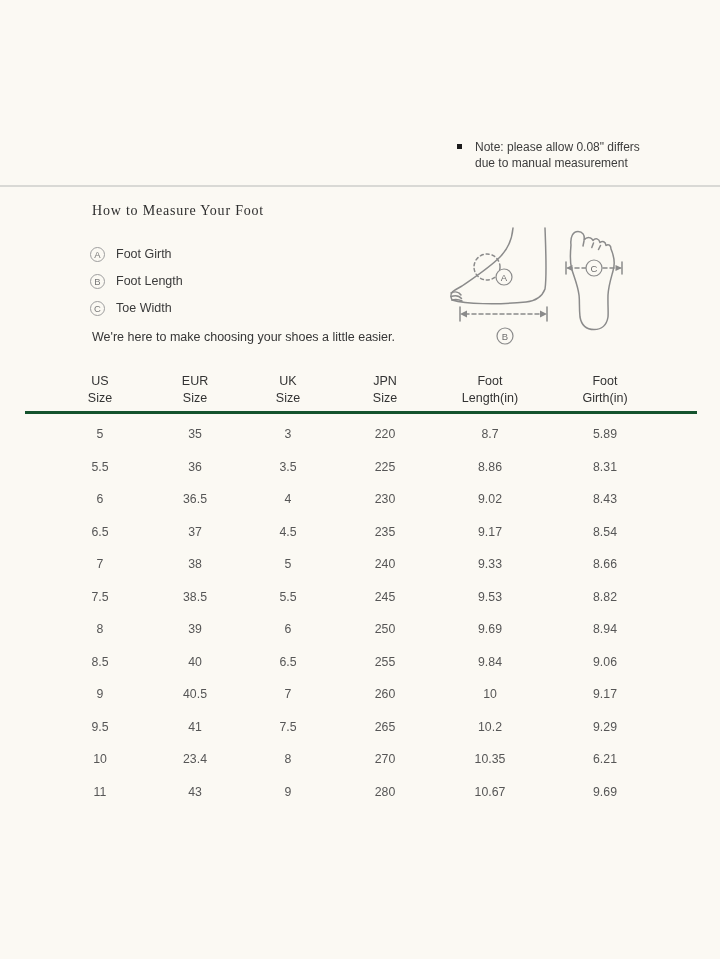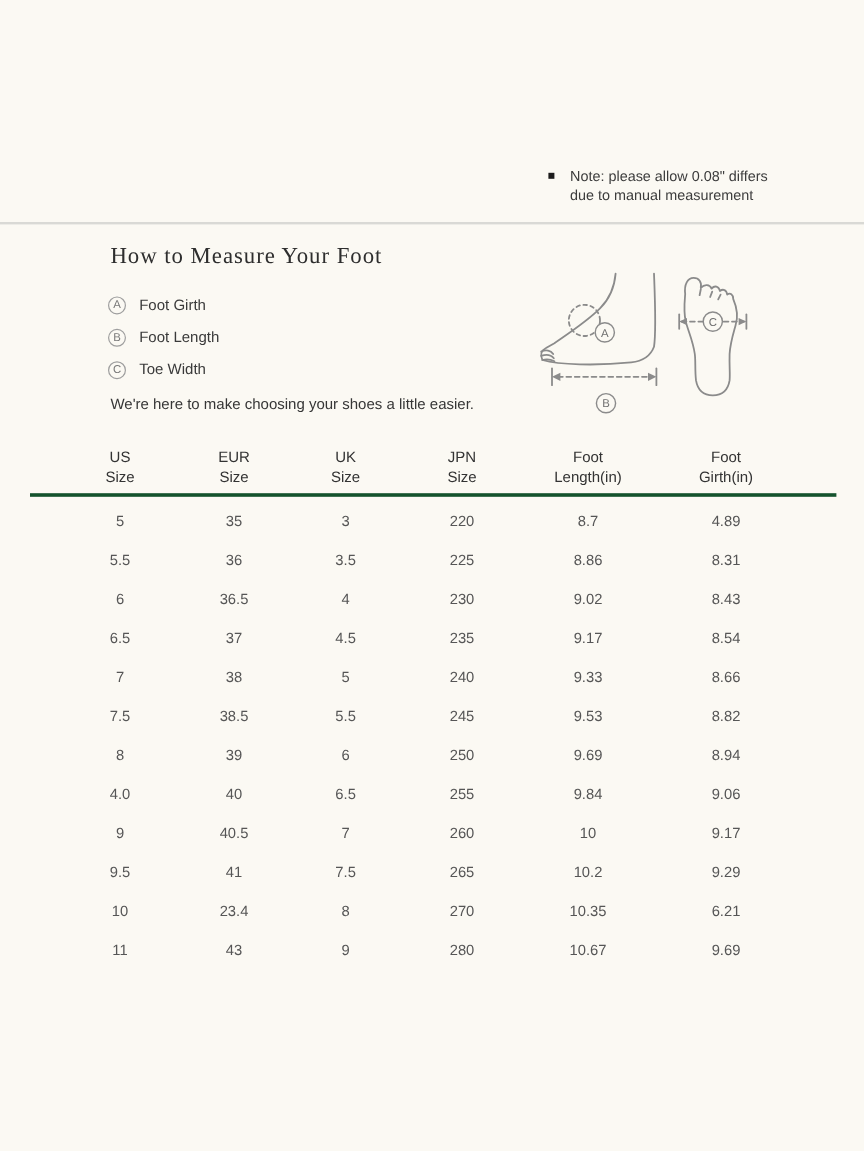--- a/index.html
+++ b/index.html
@@ -28,21 +28,21 @@
   .note .note-text { font-size: 12px; line-height: 16px; color: #3c3c3c; }
 
   .divider {
     position: absolute; left: 0; top: 185px; width: 720px; height: 2px; background: #d9d9d5;
   }
 
   
   .measure-heading {
     position: absolute; left: 92px; top: 203px;
     font-family: "Liberation Serif", "DejaVu Serif", serif;
-    font-weight: 400; font-size: 19px; letter-spacing: 0.8px; color: #2e2e2e;
+    font-weight: 400; font-size: 14px; letter-spacing: 0.8px; color: #2e2e2e;
   }
   .legend { position: absolute; left: 90px; top: 246px; list-style: none; }
   .legend li { display: flex; align-items: center; height: 16px; margin-bottom: 11px; }
   .legend .lcircle {
     width: 15px; height: 15px; border: 1px solid #9e9e9e; border-radius: 50%;
     display: inline-flex; align-items: center; justify-content: center;
     font-size: 9.5px; color: #787878; margin-right: 11px; flex: 0 0 auto;
   }
   .legend .llabel { font-size: 12.5px; color: #3a3a3a; }
   .caption { position: absolute; left: 92px; top: 330px; font-size: 12.5px; color: #363636; }
@@ -191,21 +191,21 @@
       </div>
     </div>
 
     <div class="tbody">
       <div class="trow">
         <span class="tcell c1">5</span>
         <span class="tcell c2">35</span>
         <span class="tcell c3">3</span>
         <span class="tcell c4">220</span>
         <span class="tcell c5">8.7</span>
-        <span class="tcell c6">4.89</span>
+        <span class="tcell c6">5.89</span>
       </div>
       <div class="trow">
         <span class="tcell c1">5.5</span>
         <span class="tcell c2">36</span>
         <span class="tcell c3">3.5</span>
         <span class="tcell c4">225</span>
         <span class="tcell c5">8.86</span>
         <span class="tcell c6">8.31</span>
       </div>
       <div class="trow">
@@ -242,21 +242,21 @@
       </div>
       <div class="trow">
         <span class="tcell c1">8</span>
         <span class="tcell c2">39</span>
         <span class="tcell c3">6</span>
         <span class="tcell c4">250</span>
         <span class="tcell c5">9.69</span>
         <span class="tcell c6">8.94</span>
       </div>
       <div class="trow">
-        <span class="tcell c1">4.0</span>
+        <span class="tcell c1">8.5</span>
         <span class="tcell c2">40</span>
         <span class="tcell c3">6.5</span>
         <span class="tcell c4">255</span>
         <span class="tcell c5">9.84</span>
         <span class="tcell c6">9.06</span>
       </div>
       <div class="trow">
         <span class="tcell c1">9</span>
         <span class="tcell c2">40.5</span>
         <span class="tcell c3">7</span>

